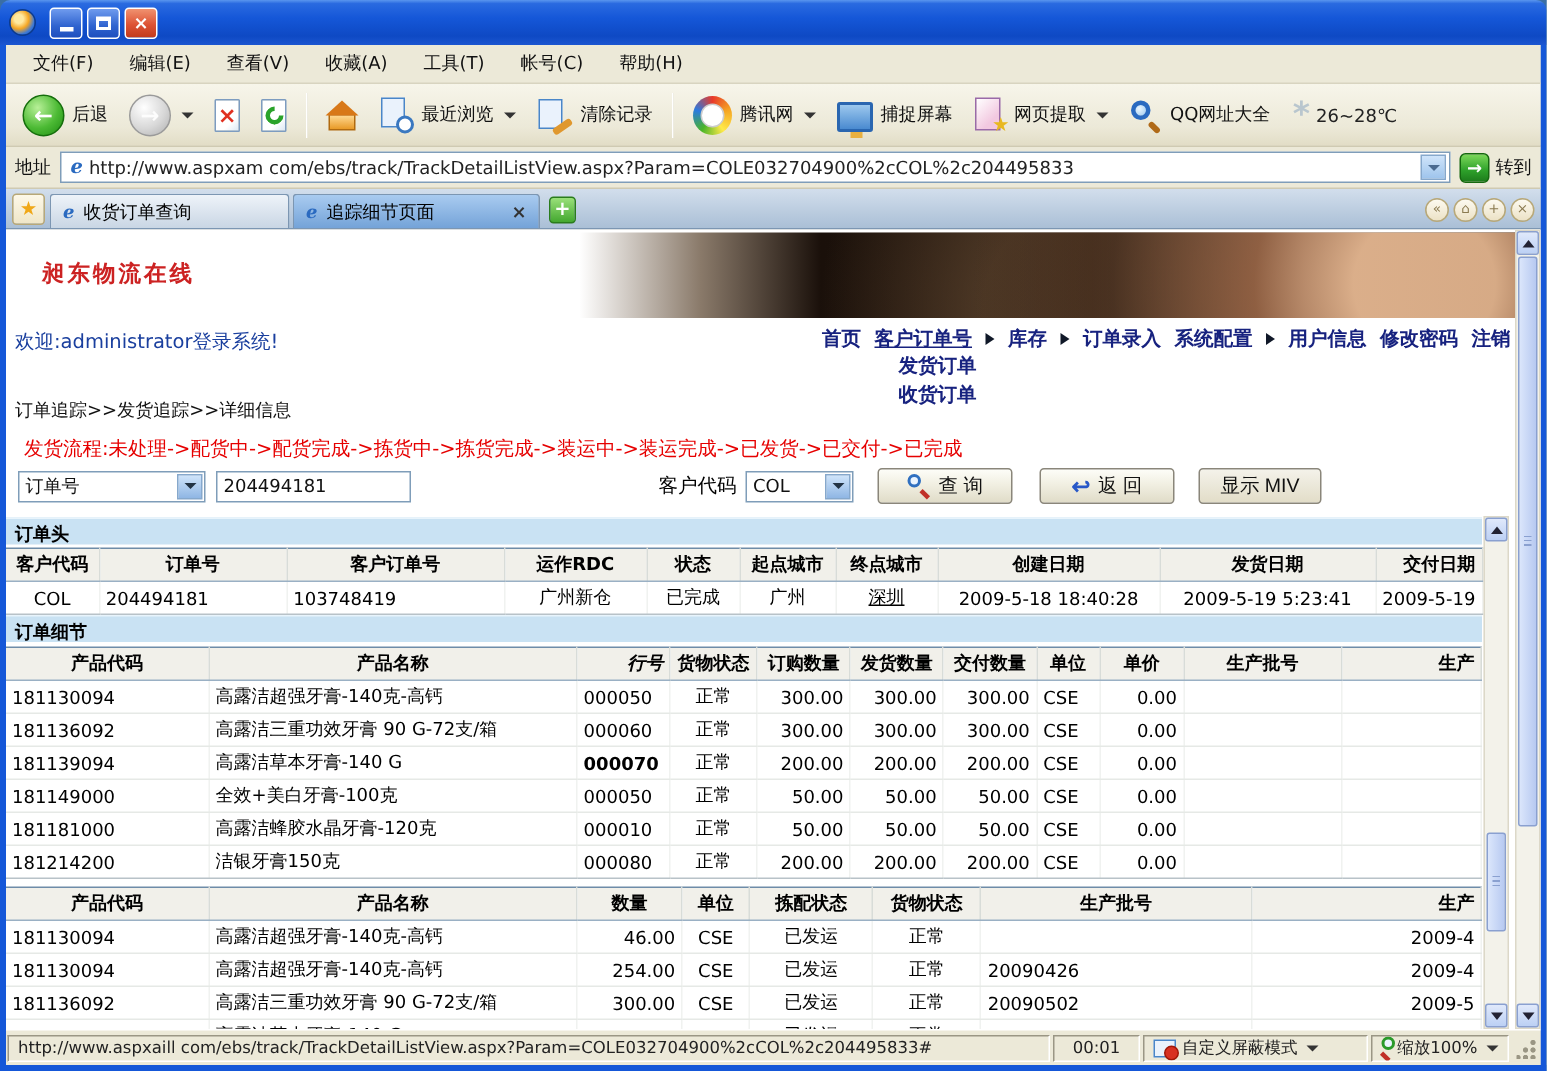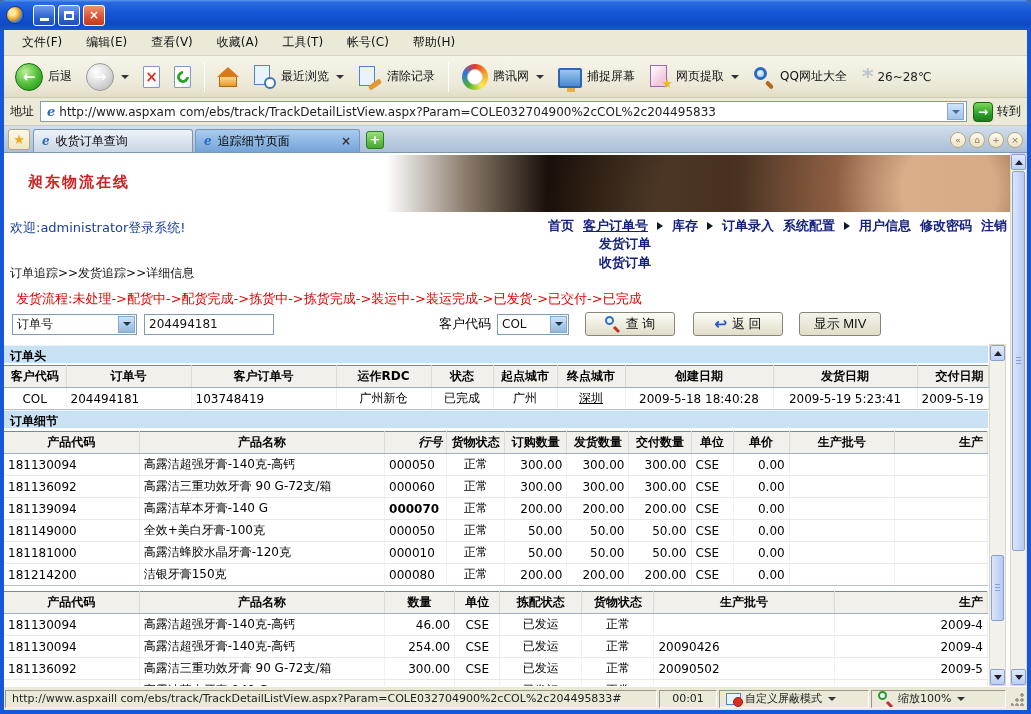--- a/index.html
+++ b/index.html
@@ -637,21 +637,21 @@
         <span>http://www.aspxaill com/ebs/track/TrackDetailListView.aspx?Param=COLE032704900%2cCOL%2c204495833#</span>
       </div>
       <div class="status-cell" style="width:58px;justify-content:center">
         <span>00:01</span>
       </div>
       <div class="status-cell" style="width:150px">
         <span class="ico-block"></span>
         <span>自定义屏蔽模式</span>
         <span class="drop"></span>
       </div>
-      <div class="status-cell" style="width:135px">
+      <div class="status-cell" style="width:92px">
         <span class="minimag greenmag">
             <span class="lens"></span>
             <span class="hdl"></span>
           </span>
         <span>缩放100%</span>
         <span class="drop"></span>
       </div>
       <div class="grip"></div>
     </div>
 

